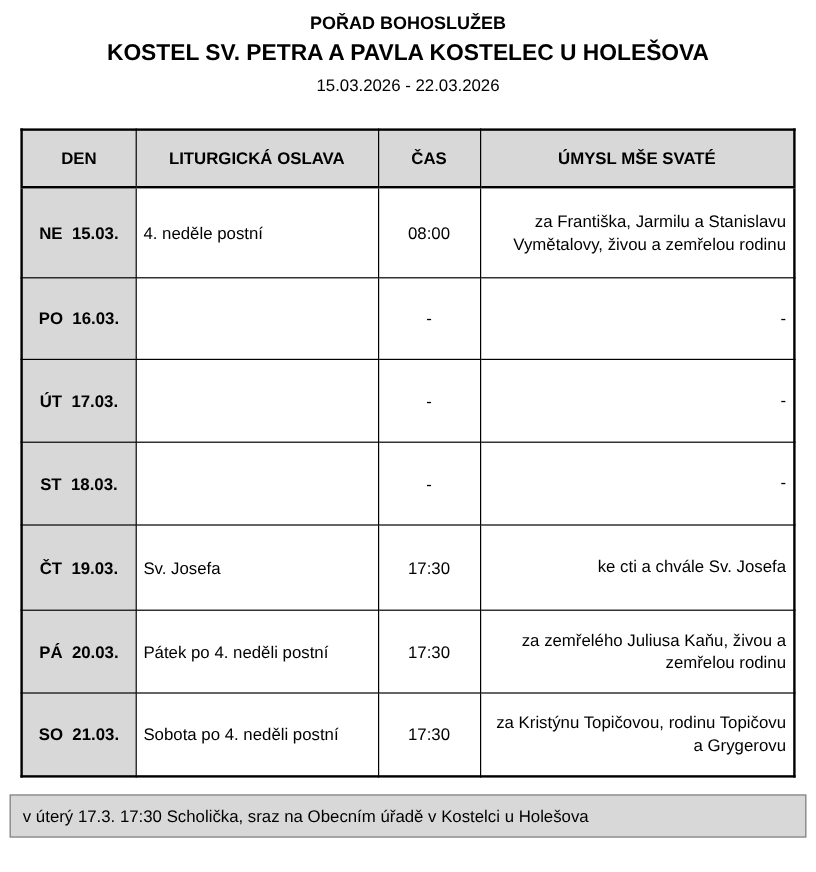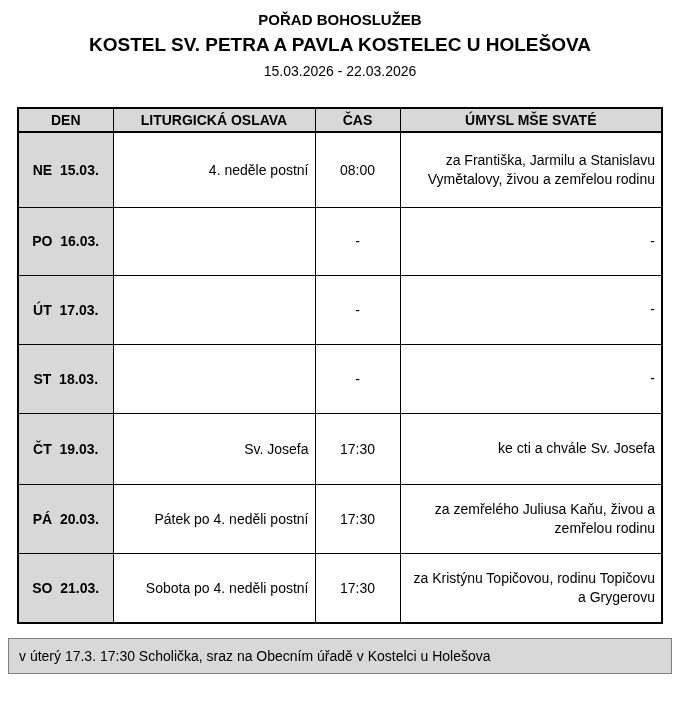--- a/index.html
+++ b/index.html
@@ -48,34 +48,34 @@
     font-size: 14px;
     padding: 2px 6px;
     vertical-align: middle;
   }
   table.schedule thead th {
     background: #d8d8d8;
     font-weight: bold;
     text-align: center;
     height: 20px;
     border-bottom: 2px solid #000000;
-    padding: 1px 4px;
+    padding: 13px 4px;
   }
   col.c-den    { width: 95px;  }
   col.c-oslava { width: 202px; }
   col.c-cas    { width: 85px;  }
   col.c-umysl  { width: 262px; }
   td.den-cell {
     background: #d8d8d8;
     font-weight: bold;
     text-align: center;
     white-space: pre;
     padding-left: 8px;
   }
-  td.oslava-cell { text-align: right; }
+  td.oslava-cell { text-align: left; }
   td.cas-cell    { text-align: center; }
   td.umysl-cell  { text-align: right; line-height: 1.35; padding-left: 10px; padding-right: 10px; }
   tbody tr:nth-child(1) td { height: 70px; }
   tbody tr:nth-child(2) td { height: 63px; }
   tbody tr:nth-child(3) td { height: 64px; }
   tbody tr:nth-child(4) td { height: 64px; }
   tbody tr:nth-child(5) td { height: 66px; }
   tbody tr:nth-child(6) td { height: 64px; }
   tbody tr:nth-child(7) td { height: 64px; }
   tbody tr:nth-child(8) td { height: 76px; }

